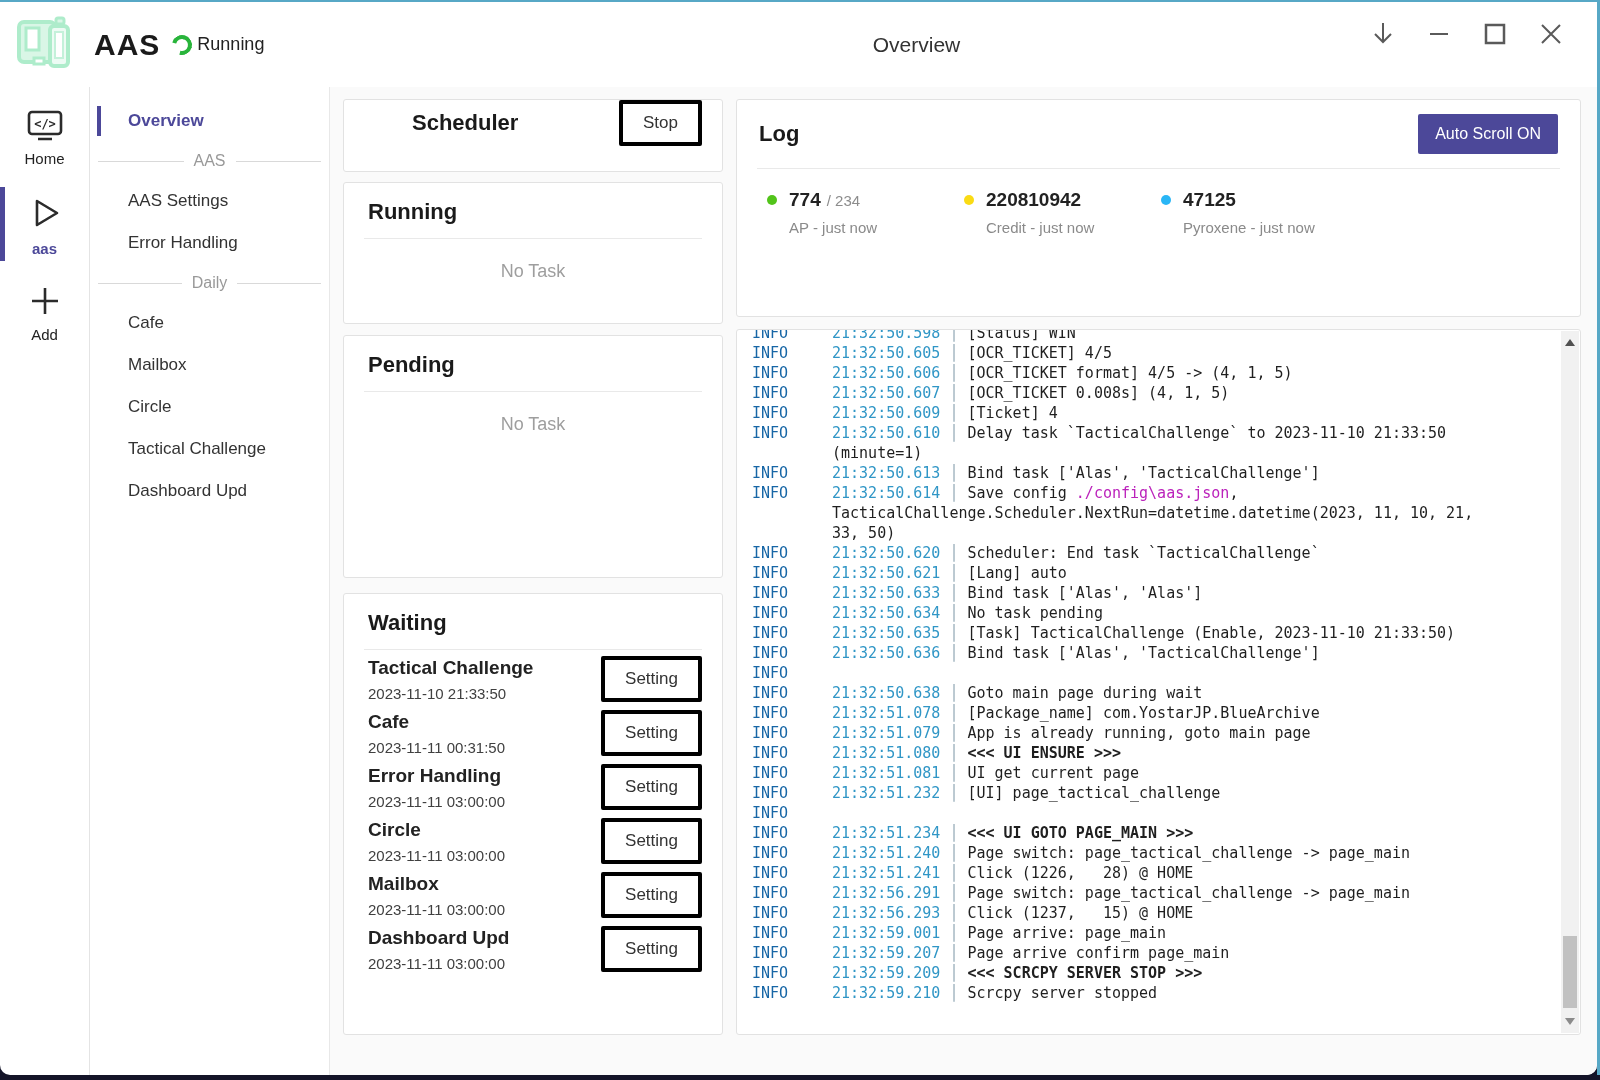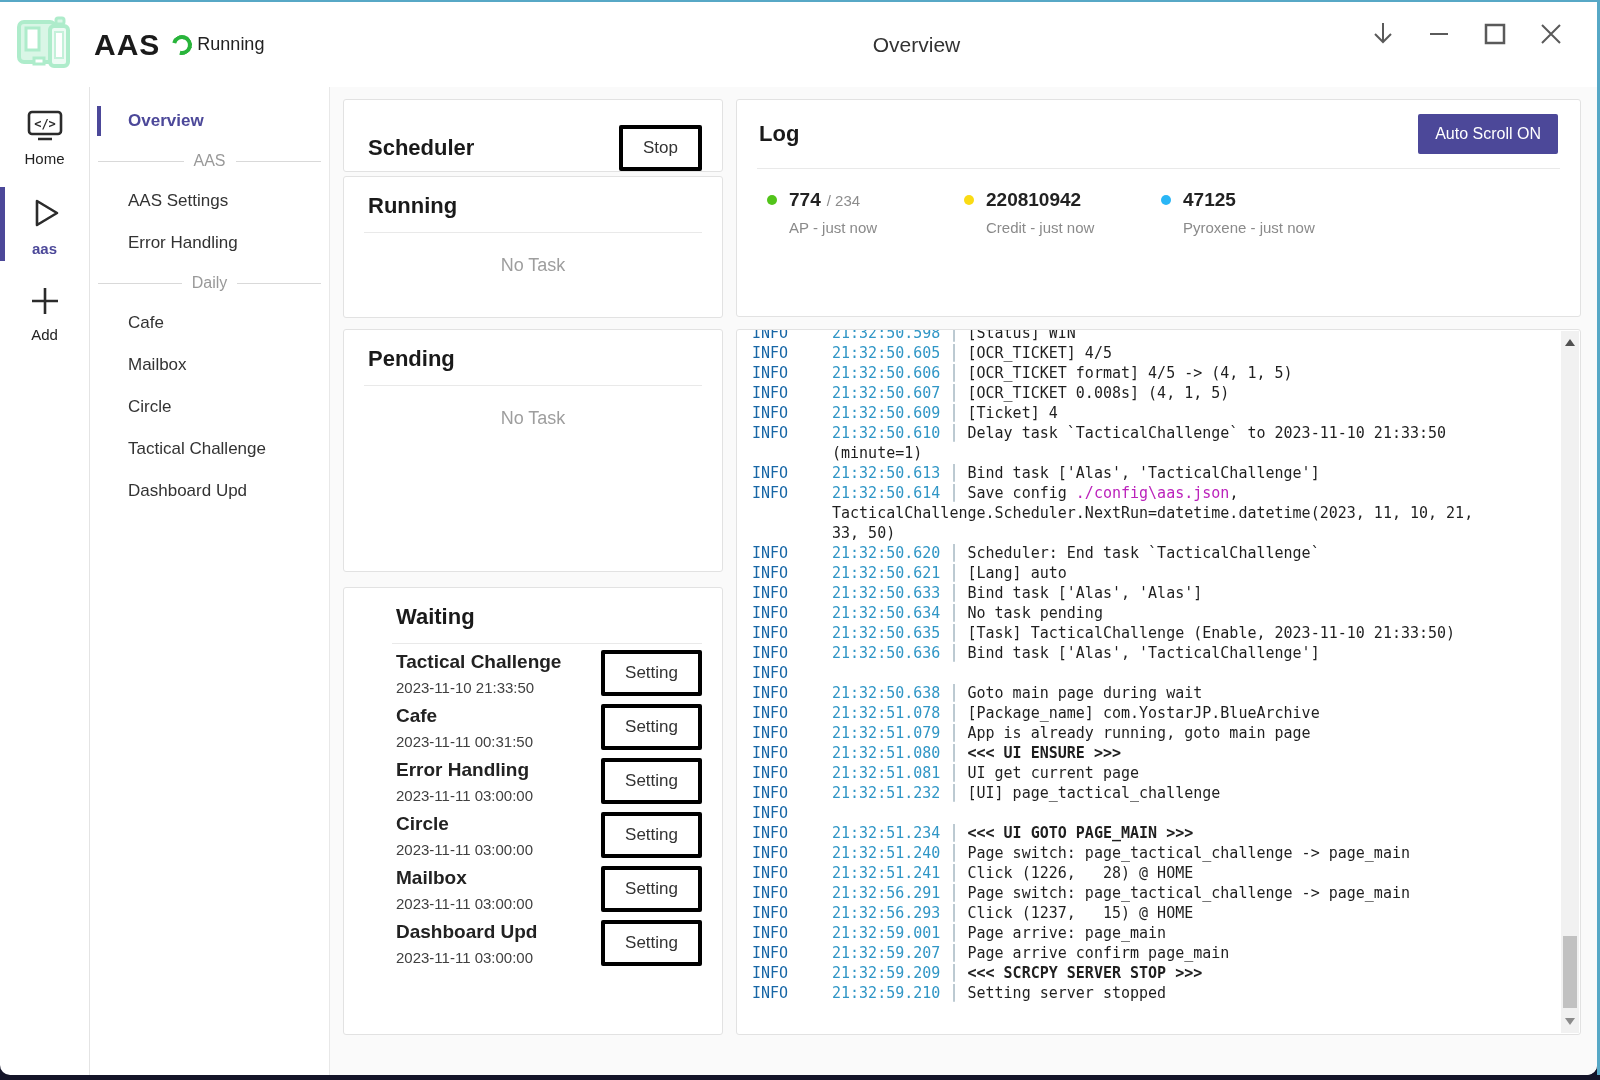--- a/index.html
+++ b/index.html
@@ -42,25 +42,25 @@
   .col-right { flex:1; display:flex; flex-direction:column; min-width:0; }
 
   .card { background:#fff; border:1px solid #e2e2e2; border-radius:3px; }
   .panel-head { display:flex; justify-content:space-between; align-items:center; padding:14px 22px; }
   .panel-title { font-size:22px; font-weight:bold; color:#1a1a1a; }
   .h-divider { height:1px; background:#e9e9e9; margin:0 20px; }
 
   .btn-outline { background:#fff; border:4px solid #000000; border-radius:2px; padding:9px 20px; font-size:17px; color:#333; cursor:pointer; font-family:inherit; }
   .btn-primary { background:#4c4899; border:none; border-radius:2px; padding:11px 17px; font-size:16px; color:#fff; cursor:pointer; font-family:inherit; }
 
-  .card-scheduler { height:73px; margin-bottom:4px; display:flex; align-items:flex-end; }
+  .card-scheduler { height:73px; margin-bottom:10px; display:flex; align-items:flex-start;padding-left:44px; }
   .card-scheduler .panel-head { flex:1; padding:0 20px 0 24px; }
   .card-running { height:142px; margin-bottom:11px; }
   .card-pending { height:243px; margin-bottom:15px; }
-  .card-waiting { flex:1; min-height:0; overflow:hidden;padding-left:28px; }
+  .card-waiting { flex:1; min-height:0; overflow:hidden; }
   .empty-text { text-align:center; color:#9e9e9e; font-size:18px; margin-top:22px; }
   .title-pad { padding:16px 22px 13px 24px; }
 
   .wait-list { padding:6px 20px 0 24px; }
   .wait-row { display:flex; justify-content:space-between; align-items:center; margin-bottom:8px; }
   .wait-name { font-size:19px; font-weight:bold; color:#222; margin-bottom:6px; }
   .wait-time { font-size:15px; color:#404040; }
 
   .card-logstats { height:218px; margin-bottom:12px; }
   .stats-row { display:flex; padding:20px 0 0 30px; }
@@ -397,21 +397,21 @@
                 <div class="log-entry">
                   <span class="log-lvl">INFO</span>
                   <span class="log-rest"><span class="log-time">21:32:59.207</span><span class="log-sep"> │ </span><span>Page arrive confirm page_main</span></span>
                 </div>
                 <div class="log-entry">
                   <span class="log-lvl">INFO</span>
                   <span class="log-rest"><span class="log-time">21:32:59.209</span><span class="log-sep"> │ </span><span class="b">&lt;&lt;&lt; SCRCPY SERVER STOP &gt;&gt;&gt;</span></span>
                 </div>
                 <div class="log-entry">
                   <span class="log-lvl">INFO</span>
-                  <span class="log-rest"><span class="log-time">21:32:59.210</span><span class="log-sep"> │ </span><span>Setting server stopped</span></span>
+                  <span class="log-rest"><span class="log-time">21:32:59.210</span><span class="log-sep"> │ </span><span>Scrcpy server stopped</span></span>
                 </div>
               </div>
           </div>
           <div class="scrollbar">
             <span class="sb-arrow-up"></span>
             <span class="sb-thumb"></span>
             <span class="sb-arrow-down"></span>
           </div>
         </div>
       </div>

